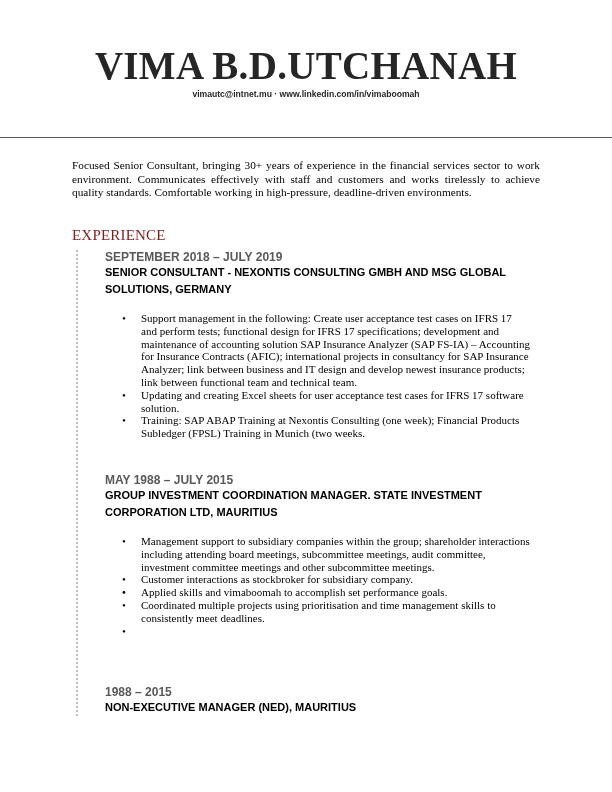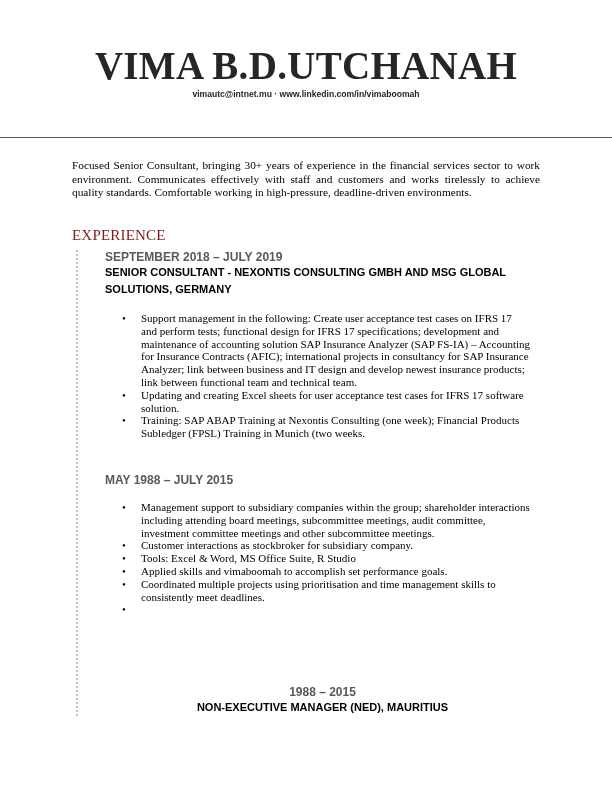--- a/index.html
+++ b/index.html
@@ -60,21 +60,21 @@
       font-size: 11px; line-height: 12.8px; color: #000;
     }
     ul.bullets li .dot {
       position: absolute; left: 17px; top: 0; font-size: 11px;
     }
 
     #job1 { top: 251px; }
     #job1 ul.bullets { margin-top: 15px; }
     #job2 { top: 474px; }
     #job2 ul.bullets { margin-top: 15px; }
-    #job3 { top: 686px; text-align: center; }
+    #job3 { top: 686px; }
   </style>
 </head>
 <body>
 
 <div class="header">
   <div class="name">VIMA B.D.UTCHANAH</div>
   <div class="contact">vimautc@intnet.mu · www.linkedin.com/in/vimaboomah</div>
 </div>
 <div class="rule"></div>
 
@@ -88,24 +88,25 @@
   <div class="job-title">SENIOR CONSULTANT - NEXONTIS CONSULTING GMBH AND MSG GLOBAL SOLUTIONS, GERMANY</div>
   <ul class="bullets">
     <li><span class="dot">•</span><span>Support management in the following: Create user acceptance test cases on IFRS 17 and perform tests; functional design for IFRS 17 specifications; development and maintenance of accounting solution SAP Insurance Analyzer (SAP FS-IA) – Accounting for Insurance Contracts (AFIC); international projects in consultancy for SAP Insurance Analyzer; link between business and IT design and develop newest insurance products; link between functional team and technical team.</span></li>
     <li><span class="dot">•</span><span>Updating and creating Excel sheets for user acceptance test cases for IFRS 17 software solution.</span></li>
     <li><span class="dot">•</span><span>Training: SAP ABAP Training at Nexontis Consulting (one week); Financial Products Subledger (FPSL) Training in Munich (two weeks.</span></li>
   </ul>
 </div>
 
 <div class="job" id="job2">
   <div class="job-date">MAY 1988 – JULY 2015</div>
+  <div class="job-title">GROUP INVESTMENT COORDINATION MANAGER. STATE INVESTMENT CORPORATION LTD, MAURITIUS</div>
   <ul class="bullets">
     <li><span class="dot">•</span><span>Management support to subsidiary companies within the group; shareholder interactions including attending board meetings, subcommittee meetings, audit committee, investment committee meetings and other subcommittee meetings.</span></li>
     <li><span class="dot">•</span><span>Customer interactions as stockbroker for subsidiary company.</span></li>
-    <li><span class="dot">•</span><span>Tools: Excel &amp; Word, MS Office Suite, R Studio</span></li>
+    <li><span class="dot">•</span></li>
     <li><span class="dot">•</span><span>Applied skills and vimaboomah to accomplish set performance goals.</span></li>
     <li><span class="dot">•</span><span>Coordinated multiple projects using prioritisation and time management skills to consistently meet deadlines.</span></li>
     <li><span class="dot">•</span></li>
   </ul>
 </div>
 
 <div class="job" id="job3">
   <div class="job-date">1988 – 2015</div>
   <div class="job-title">NON-EXECUTIVE MANAGER (NED), MAURITIUS</div>
 </div>

